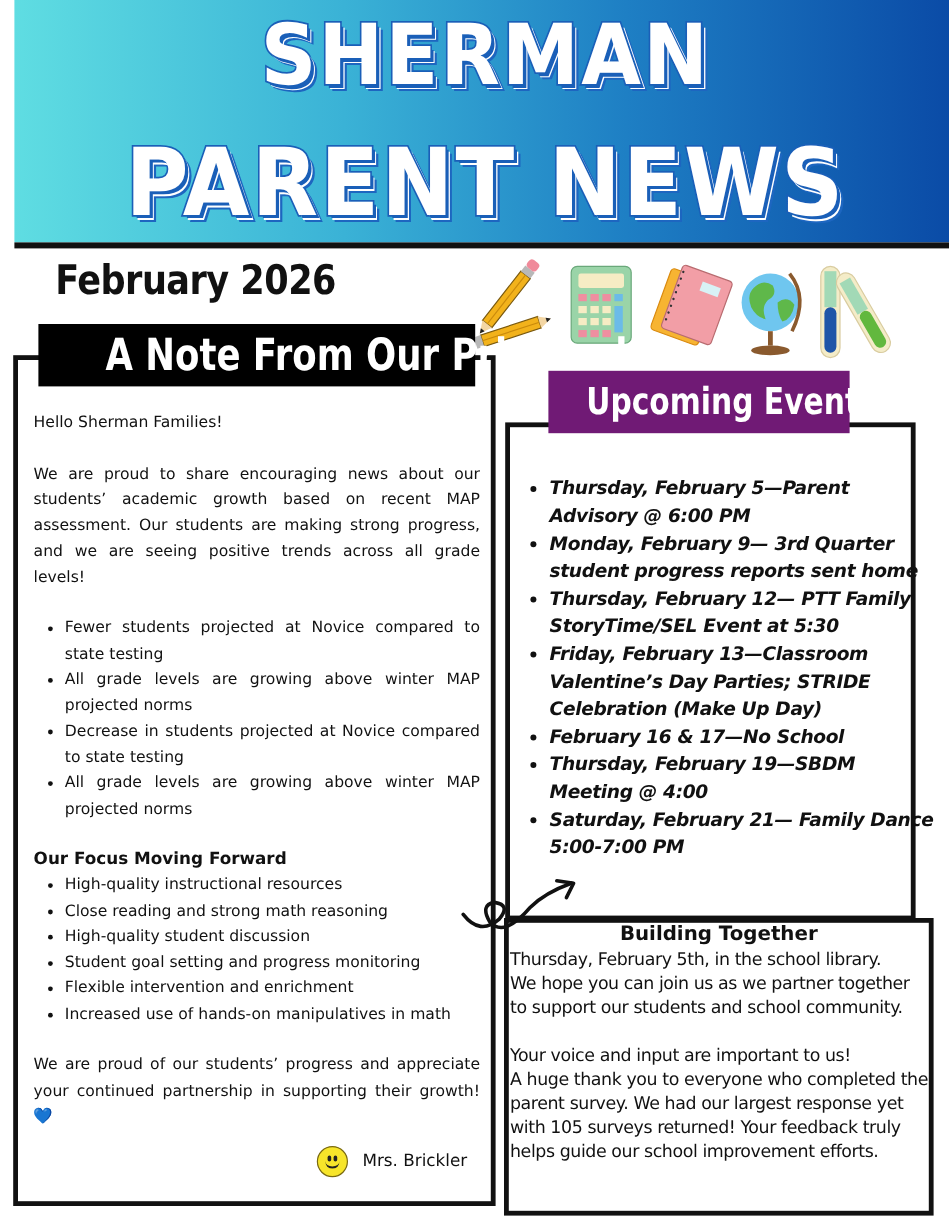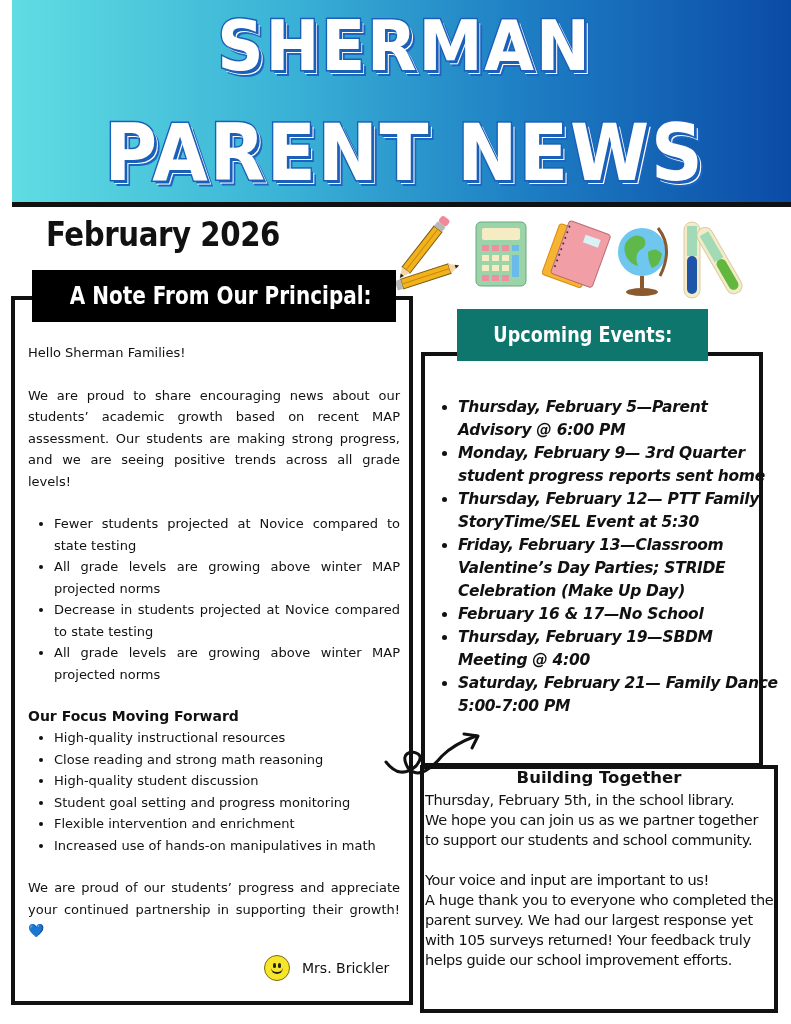--- a/index.html
+++ b/index.html
@@ -30,21 +30,21 @@
   }
 
   
   .principal-box {
     position: absolute; left: 11px; top: 296px; width: 394px; height: 701px;
     border: 4px solid #111; box-sizing: content-box;
   }
   .principal-title {
     position: absolute; left: 32px; top: 270px; width: 364px; height: 52px;
     background: #000; color: #fff; text-align: center;
-    font-size: 25px; line-height: 52px; font-weight: bold;
+    font-size: 37px; line-height: 52px; font-weight: bold;
   }
   .principal-title span { display: inline-block; transform: scaleX(0.8); white-space: nowrap; }
   .principal-content {
     position: absolute; left: 28px; top: 342px; width: 372px;
     font-family: "DejaVu Sans", sans-serif; font-size: 13px; line-height: 21.5px;
   }
   .principal-content p { margin: 0; text-align: justify; }
   .principal-content .gap { height: 21px; }
   .principal-content h4 {
     margin: 0; font-size: 14px; font-weight: bold; line-height: 21px;
@@ -74,21 +74,21 @@
   .clipart { position: absolute; top: 212px; left: 396px; width: 395px; height: 100px; }
   .clipart svg { position: absolute; }
 
   
   .events-box {
     position: absolute; left: 421px; top: 352px; width: 334px; height: 407px;
     border: 4px solid #111;
   }
   .events-title {
     position: absolute; left: 457px; top: 309px; width: 251px; height: 52px;
-    background: #0f766e; color: #fff; text-align: center; font-size: 22px; line-height: 52px; font-weight: bold;
+    background: #701a75; color: #fff; text-align: center; font-size: 31px; line-height: 52px; font-weight: bold;
   }
   .events-title span { display: inline-block; transform: scaleX(0.8); white-space: nowrap; }
   .events-list {
     position: absolute; left: 436px; top: 396px; width: 320px; margin: 0; padding-left: 22px;
     font-family: "DejaVu Sans", sans-serif; font-weight: bold; font-size: 15.5px; line-height: 23px;
     letter-spacing: -0.3px;
   }
   .events-list li { padding-left: 0; font-style: italic; }
 
   .swirl { position: absolute; left: 382px; top: 728px; }

